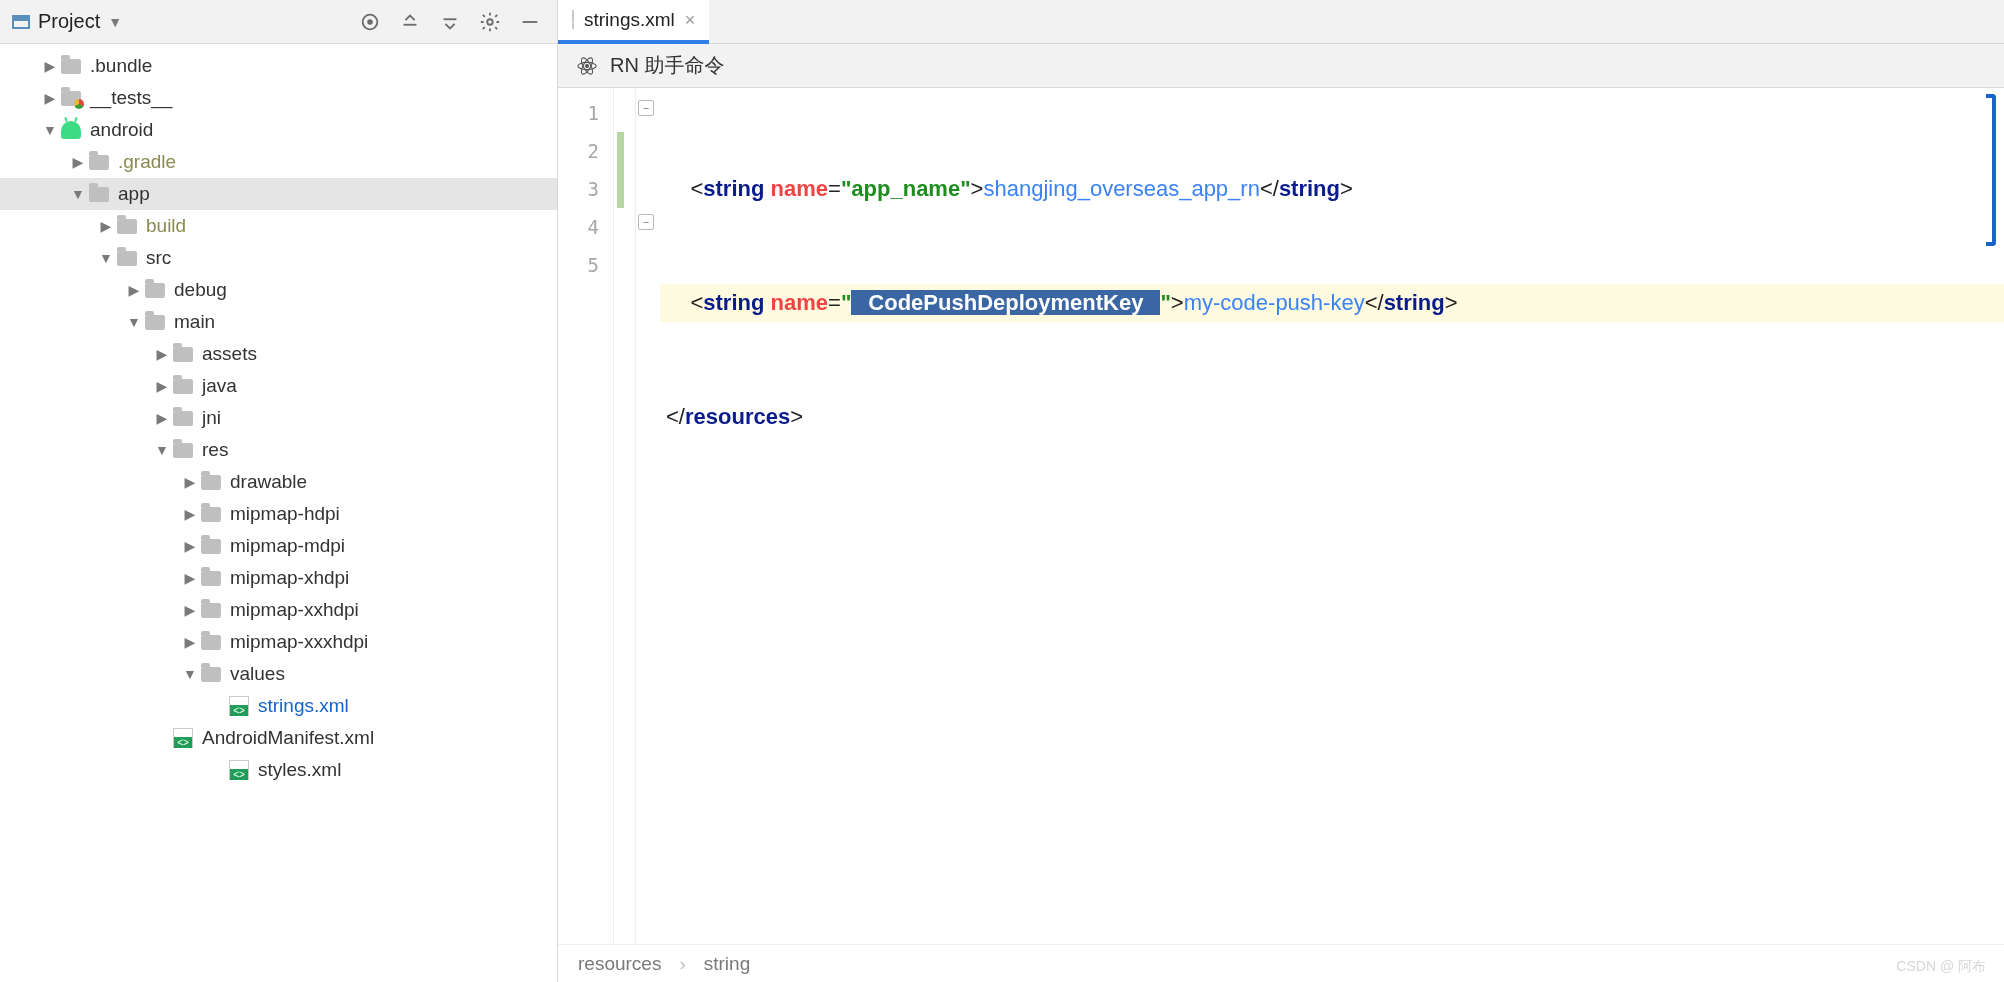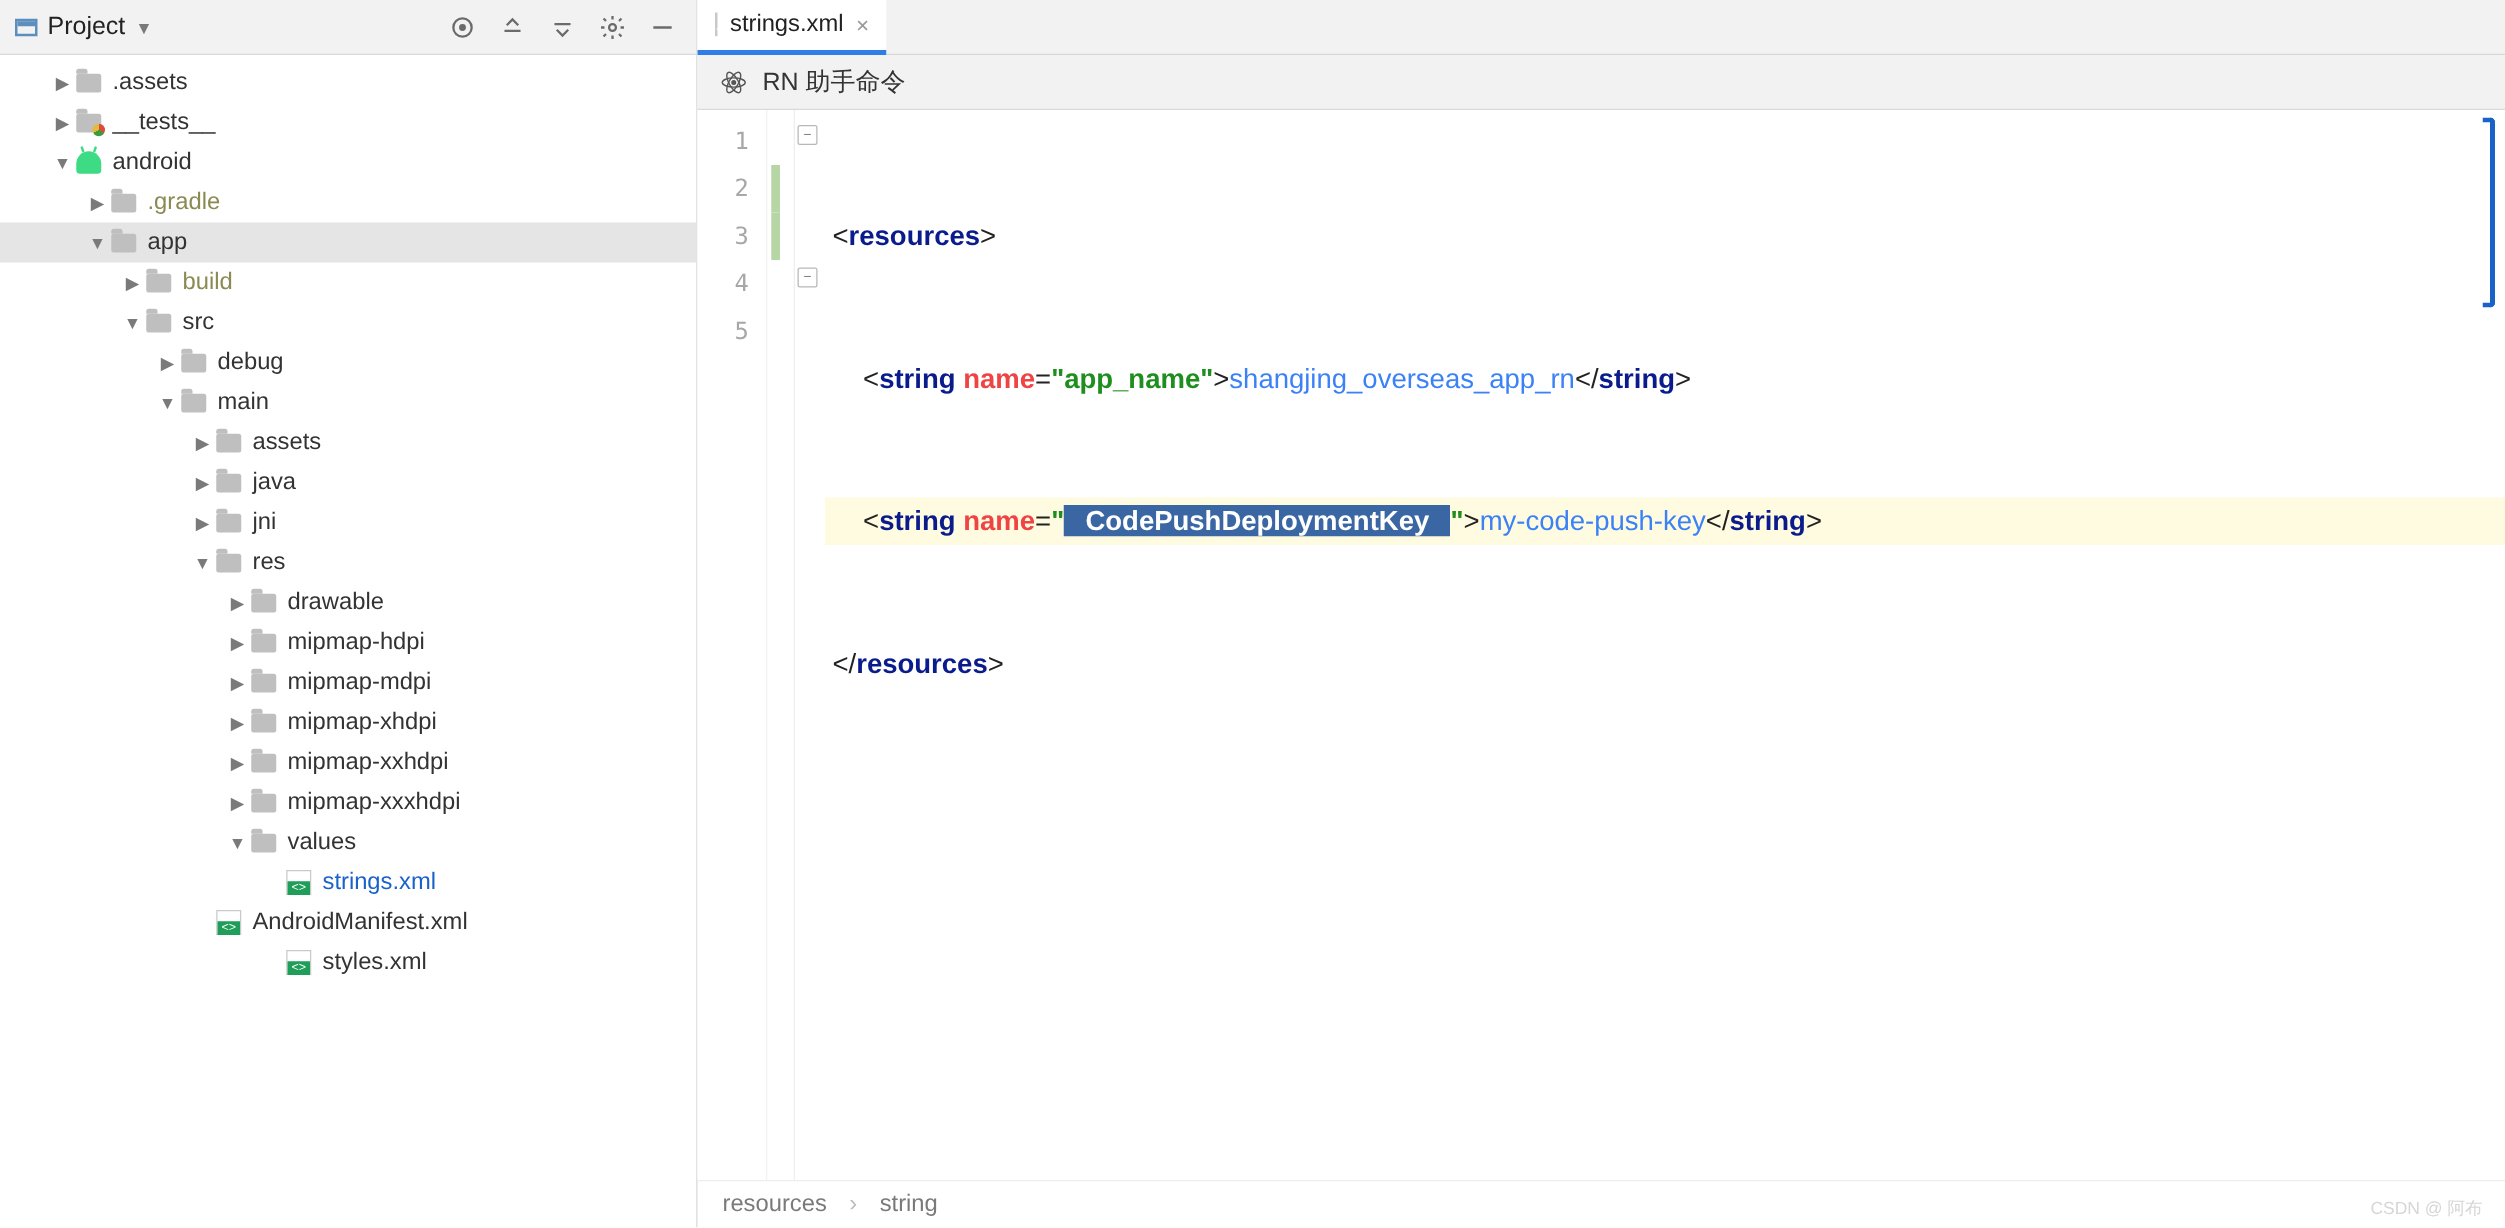--- a/index.html
+++ b/index.html
@@ -105,21 +105,21 @@
             </svg>
           </span>
       </div>
     </div>
     <div class="tree" id="tree">
         <div class="tree-row" style="padding-left: 40px;">
           <span class="arrow">▶</span>
           <span class="fico">
             <span class="folder"></span>
           </span>
-          <span class="tlabel">.assets</span>
+          <span class="tlabel">.bundle</span>
         </div>
         <div class="tree-row" style="padding-left: 40px;">
           <span class="arrow">▶</span>
           <span class="fico">
             <span class="tests-ico"></span>
           </span>
           <span class="tlabel">__tests__</span>
         </div>
         <div class="tree-row" style="padding-left: 40px;">
           <span class="arrow">▼</span>
@@ -300,21 +300,20 @@
         </div>
       <div class="gutter-extra">
         <div class="mod" style="top:44px"></div>
         <div class="mod" style="top:82px"></div>
       </div>
       <div class="fold-col">
         <div class="fold" style="top:12px">−</div>
         <div class="fold" style="top:126px">−</div>
       </div>
       <div class="code">
-        <div class="row"><span class="punct">&lt;</span><span class="kw">resources</span><span class="punct">&gt;</span></div>
         <div class="row">    <span class="punct">&lt;</span><span class="kw">string</span><span> </span><span class="attr">name</span><span class="punct">=</span><span class="str"><span>"</span><span>app_name</span><span>"</span></span><span class="punct">&gt;</span><span class="txt">shangjing_overseas_app_rn</span><span class="punct">&lt;/</span><span class="kw">string</span><span class="punct">&gt;</span></div>
         <div class="row hl">    <span class="punct">&lt;</span><span class="kw">string</span><span> </span><span class="attr">name</span><span class="punct">=</span><span class="str"><span>"</span><span class="sel">CodePushDeploymentKey</span><span>"</span></span><span class="punct">&gt;</span><span class="txt">my-code-push-key</span><span class="punct">&lt;/</span><span class="kw">string</span><span class="punct">&gt;</span></div>
         <div class="row"><span class="punct">&lt;/</span><span class="kw">resources</span><span class="punct">&gt;</span></div>
         <div class="row"></div>
         <div class="brk"></div>
         
       </div>
     </div>
     <div class="breadcrumb">
       <span>resources</span>

